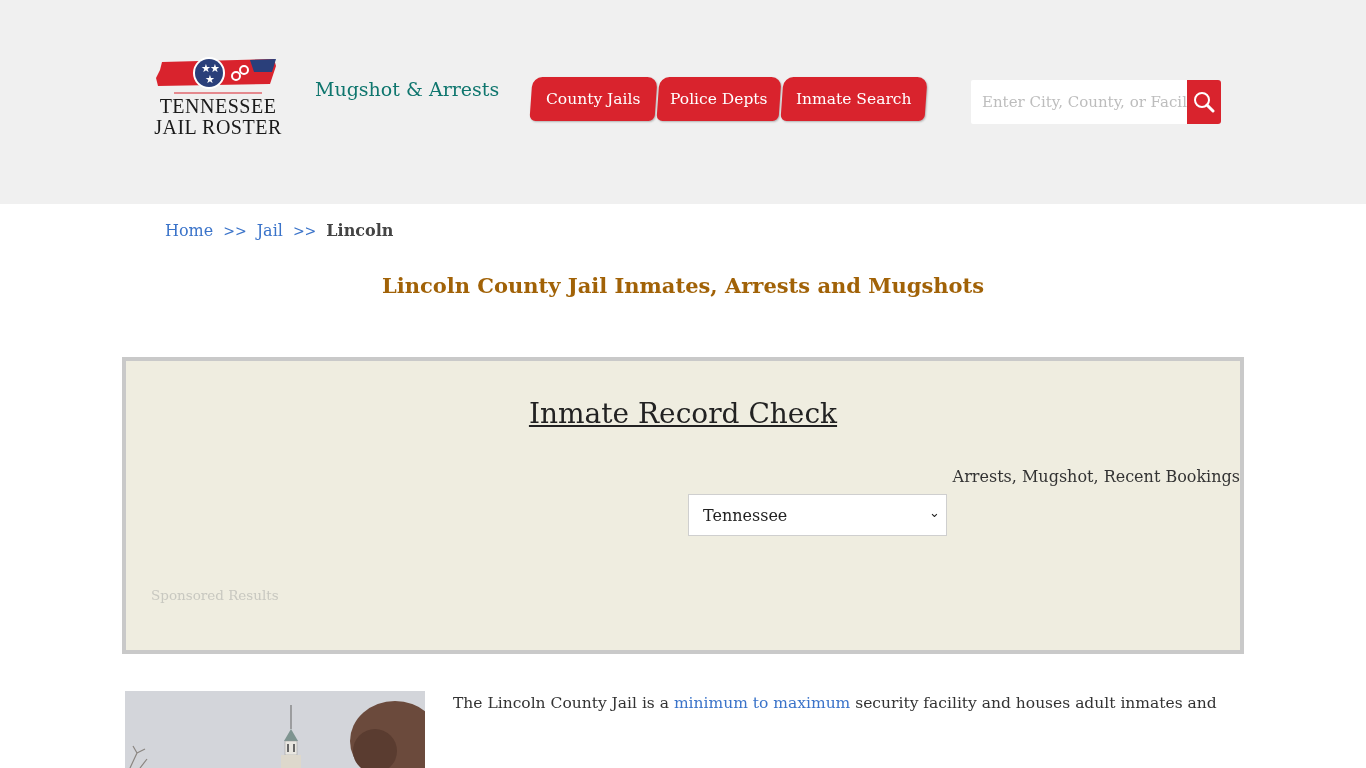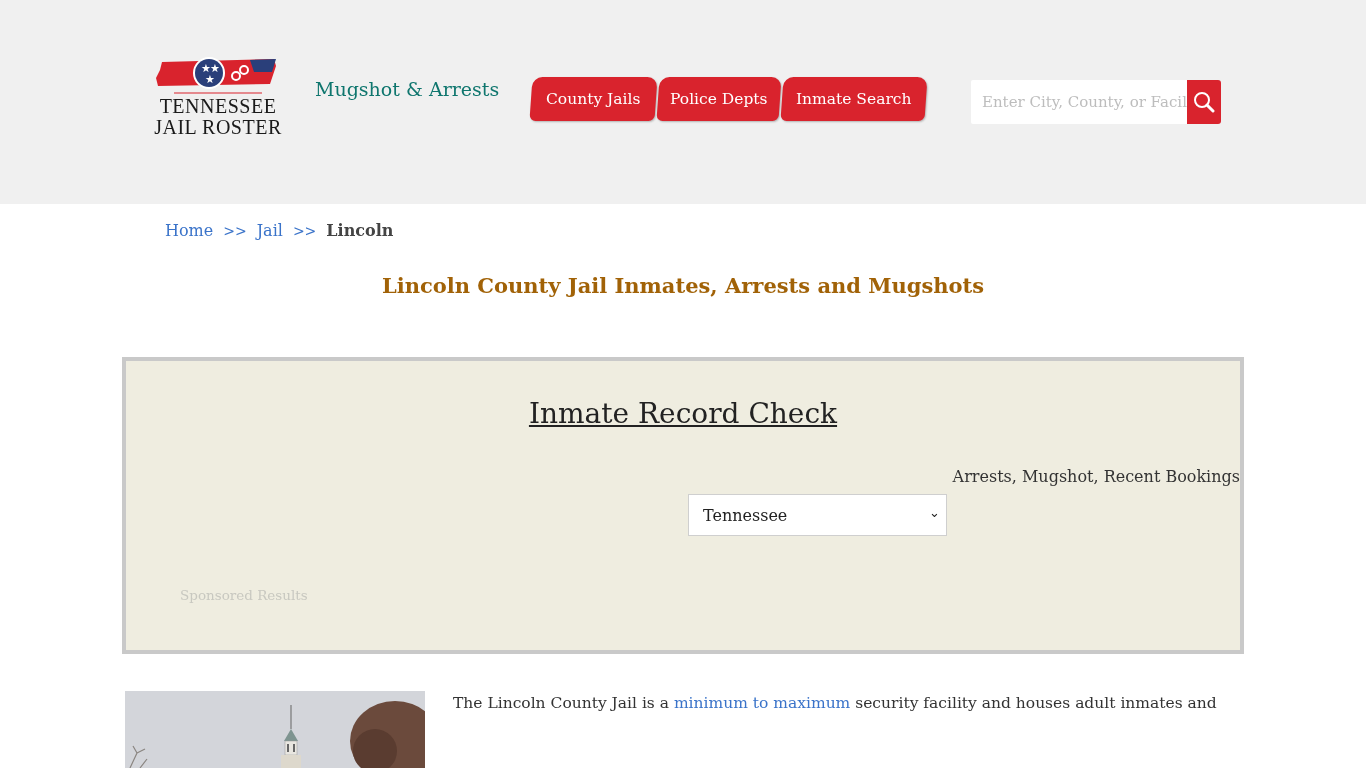--- a/index.html
+++ b/index.html
@@ -34,21 +34,21 @@
   .record-box { position: absolute; left: 122px; top: 357px; width: 1122px; height: 297px; background: #efede0; border: 4px solid #c9c9c9; }
   .record-title { position: absolute; left: 0; top: 36px; width: 100%; text-align: center; font-size: 28px; color: #222; text-decoration: underline; }
   .record-sub { position: absolute; left: 0; top: 74px; width: 100%; text-align: right; font-size: 16px; color: #333; margin-top: 32px; }
   .fld { position: absolute; top: 133px; height: 42px; background: #fff; border: 1px solid #cfcfcf; font-family: "DejaVu Serif", serif; font-size: 16px; padding-left: 10px; outline: none; color: #333; }
   .fld::placeholder { color: #777; }
   .f1 { left: 25px; width: 259px; }
   .f2 { left: 294px; width: 258px; }
   .state-select { position: absolute; left: 562px; top: 133px; width: 259px; height: 42px; background: #fff; border: 1px solid #cfcfcf; display: flex; align-items: center; padding-left: 14px; font-size: 16px; color: #222; }
   .state-select .chev { position: absolute; right: 6px; top: 10px; font-size: 13px; color: #222; }
   .search-btn { position: absolute; left: 831px; top: 133px; width: 258px; height: 42px; background: #d9232d; border: 1px solid #b5542b; color: #fff; font-size: 15.5px; letter-spacing: 1px; display: flex; align-items: center; justify-content: center; }
-  .sponsored { position: absolute; left: 25px; top: 226px; font-size: 13.5px; color: #c8c8c0; margin-left: 29px; }
+  .sponsored { position: absolute; left: 25px; top: 226px; font-size: 13.5px; color: #c8c8c0; }
 
   .jail-photo { position: absolute; left: 125px; top: 691px; width: 300px; height: 77px; overflow: hidden; background: linear-gradient(#cfd1d6, #dcdde1); }
 
   .intro { position: absolute; left: 453px; top: 691px; width: 770px; font-size: 15.5px; line-height: 24px; color: #333; }
   .intro p { margin-bottom: 14px; }
   .intro a { color: #3a73c9; text-decoration: none; }
 </style>
 </head>
 <body>
 

